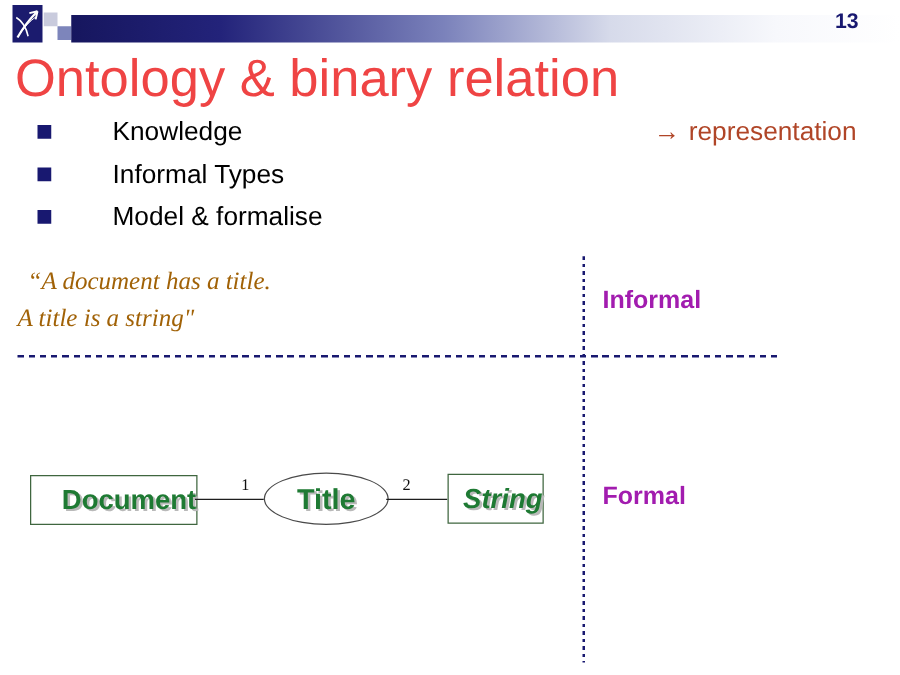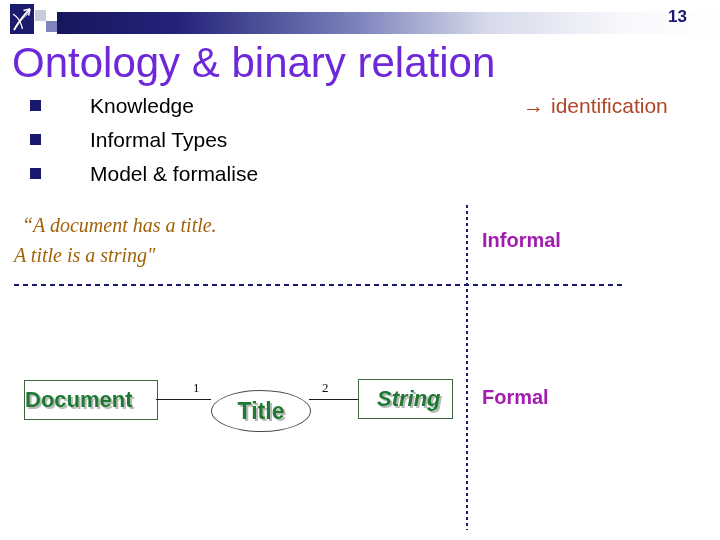--- a/index.html
+++ b/index.html
@@ -14,21 +14,21 @@
   .sq-light{left:35px;top:10px;width:11px;height:11px;background:#c9cbdd;}
   .sq-mid{left:46px;top:21px;width:11px;height:11px;background:#7d85bb;}
   .top-bar{
     position:absolute;left:57px;top:12px;width:663px;height:22px;
     background:linear-gradient(to right,#16165e 0%,#23237a 18%,#7b82bb 45%,#d6daea 65%,#f7f8fc 85%,#ffffff 100%);
   }
   .page-num{position:absolute;left:668px;top:7px;width:40px;color:#181870;font-size:17px;font-weight:bold;}
   
   .title{
     position:absolute;left:12px;top:38px;margin:0;font-weight:400;
-    font-size:42px;line-height:50px;color:#6d28d9;letter-spacing:0px;white-space:nowrap;
+    font-size:42px;line-height:50px;color:#ef4444;letter-spacing:0px;white-space:nowrap;
   }
   
   .bullet-row{position:absolute;left:30px;height:24px;}
   .bullet-sq{position:absolute;left:0;top:6px;width:11px;height:11px;background:#181870;}
   .bullet-text{position:absolute;left:22px;top:0;font-size:21px;line-height:24px;color:#000;white-space:nowrap;margin-left:38px;}
   
   .step{position:absolute;color:#b04527;font-size:21px;line-height:24px;white-space:nowrap;}
   .step .arrow{margin-right:7px;}
   
   .quote{
@@ -49,29 +49,29 @@
     position:absolute;left:466px;top:205px;width:2px;height:325px;
     background:repeating-linear-gradient(to bottom,#181870 0 3px,transparent 3px 6px);
   }
   
   .green-text{
     color:#1e7a33;font-weight:bold;font-size:22px;
     text-shadow:2px 2px 0 #b9b9b9;white-space:nowrap;
   }
   .entity-box,.datatype-box{
     position:absolute;background:#fff;border:1px solid #3f663f;
-    display:flex;align-items:center;justify-content:flex-start;
+    display:flex;align-items:center;justify-content:flex-end;
   }
   .entity-box{left:24px;top:380px;width:132px;height:38px;}
-  .datatype-box{left:358px;top:379px;width:75px;height:38px;padding-left:18px;}
+  .datatype-box{left:358px;top:379px;width:75px;height:38px;}
   .datatype-box .green-text{font-style:italic;}
   .ellipse{
     position:absolute;left:211px;top:378px;width:98px;height:40px;background:#fff;
     border:1px solid #4a4a4a;border-radius:50%;
-    display:flex;align-items:center;justify-content:center;margin-top:12px;
+    display:flex;align-items:center;justify-content:center;
   }
   .ellipse .green-text{font-size:23px;}
   .conn{position:absolute;height:1px;background:#1d1d1d;top:399px;}
   .c1{left:156px;width:55px;}
   .c2{left:309px;width:49px;}
   .card{
     position:absolute;top:381px;color:#101010;font-family:"Liberation Serif",serif;
     font-size:13px;line-height:13px;
   }
   .card1{left:193px;}
@@ -104,21 +104,21 @@
   <div class="bullet-row" style="top:128px">
     <span class="bullet-sq"></span>
     <span class="bullet-text">Informal Types</span>
   </div>
   <div class="bullet-row" style="top:162px">
     <span class="bullet-sq"></span>
     <span class="bullet-text">Model &amp; formalise</span>
   </div>
 
   <div class="step" style="top:94px;left:523px">
-    <span class="arrow">→</span><span>identification</span>
+    <span class="arrow">→</span><span>representation</span>
   </div>
 
   <div class="quote">
     <div class="q1">“A document has a title.</div>
     <div class="q2">A title is a string"</div>
   </div>
 
   <div class="label informal">Informal</div>
   <div class="label formal">Formal</div>
 

